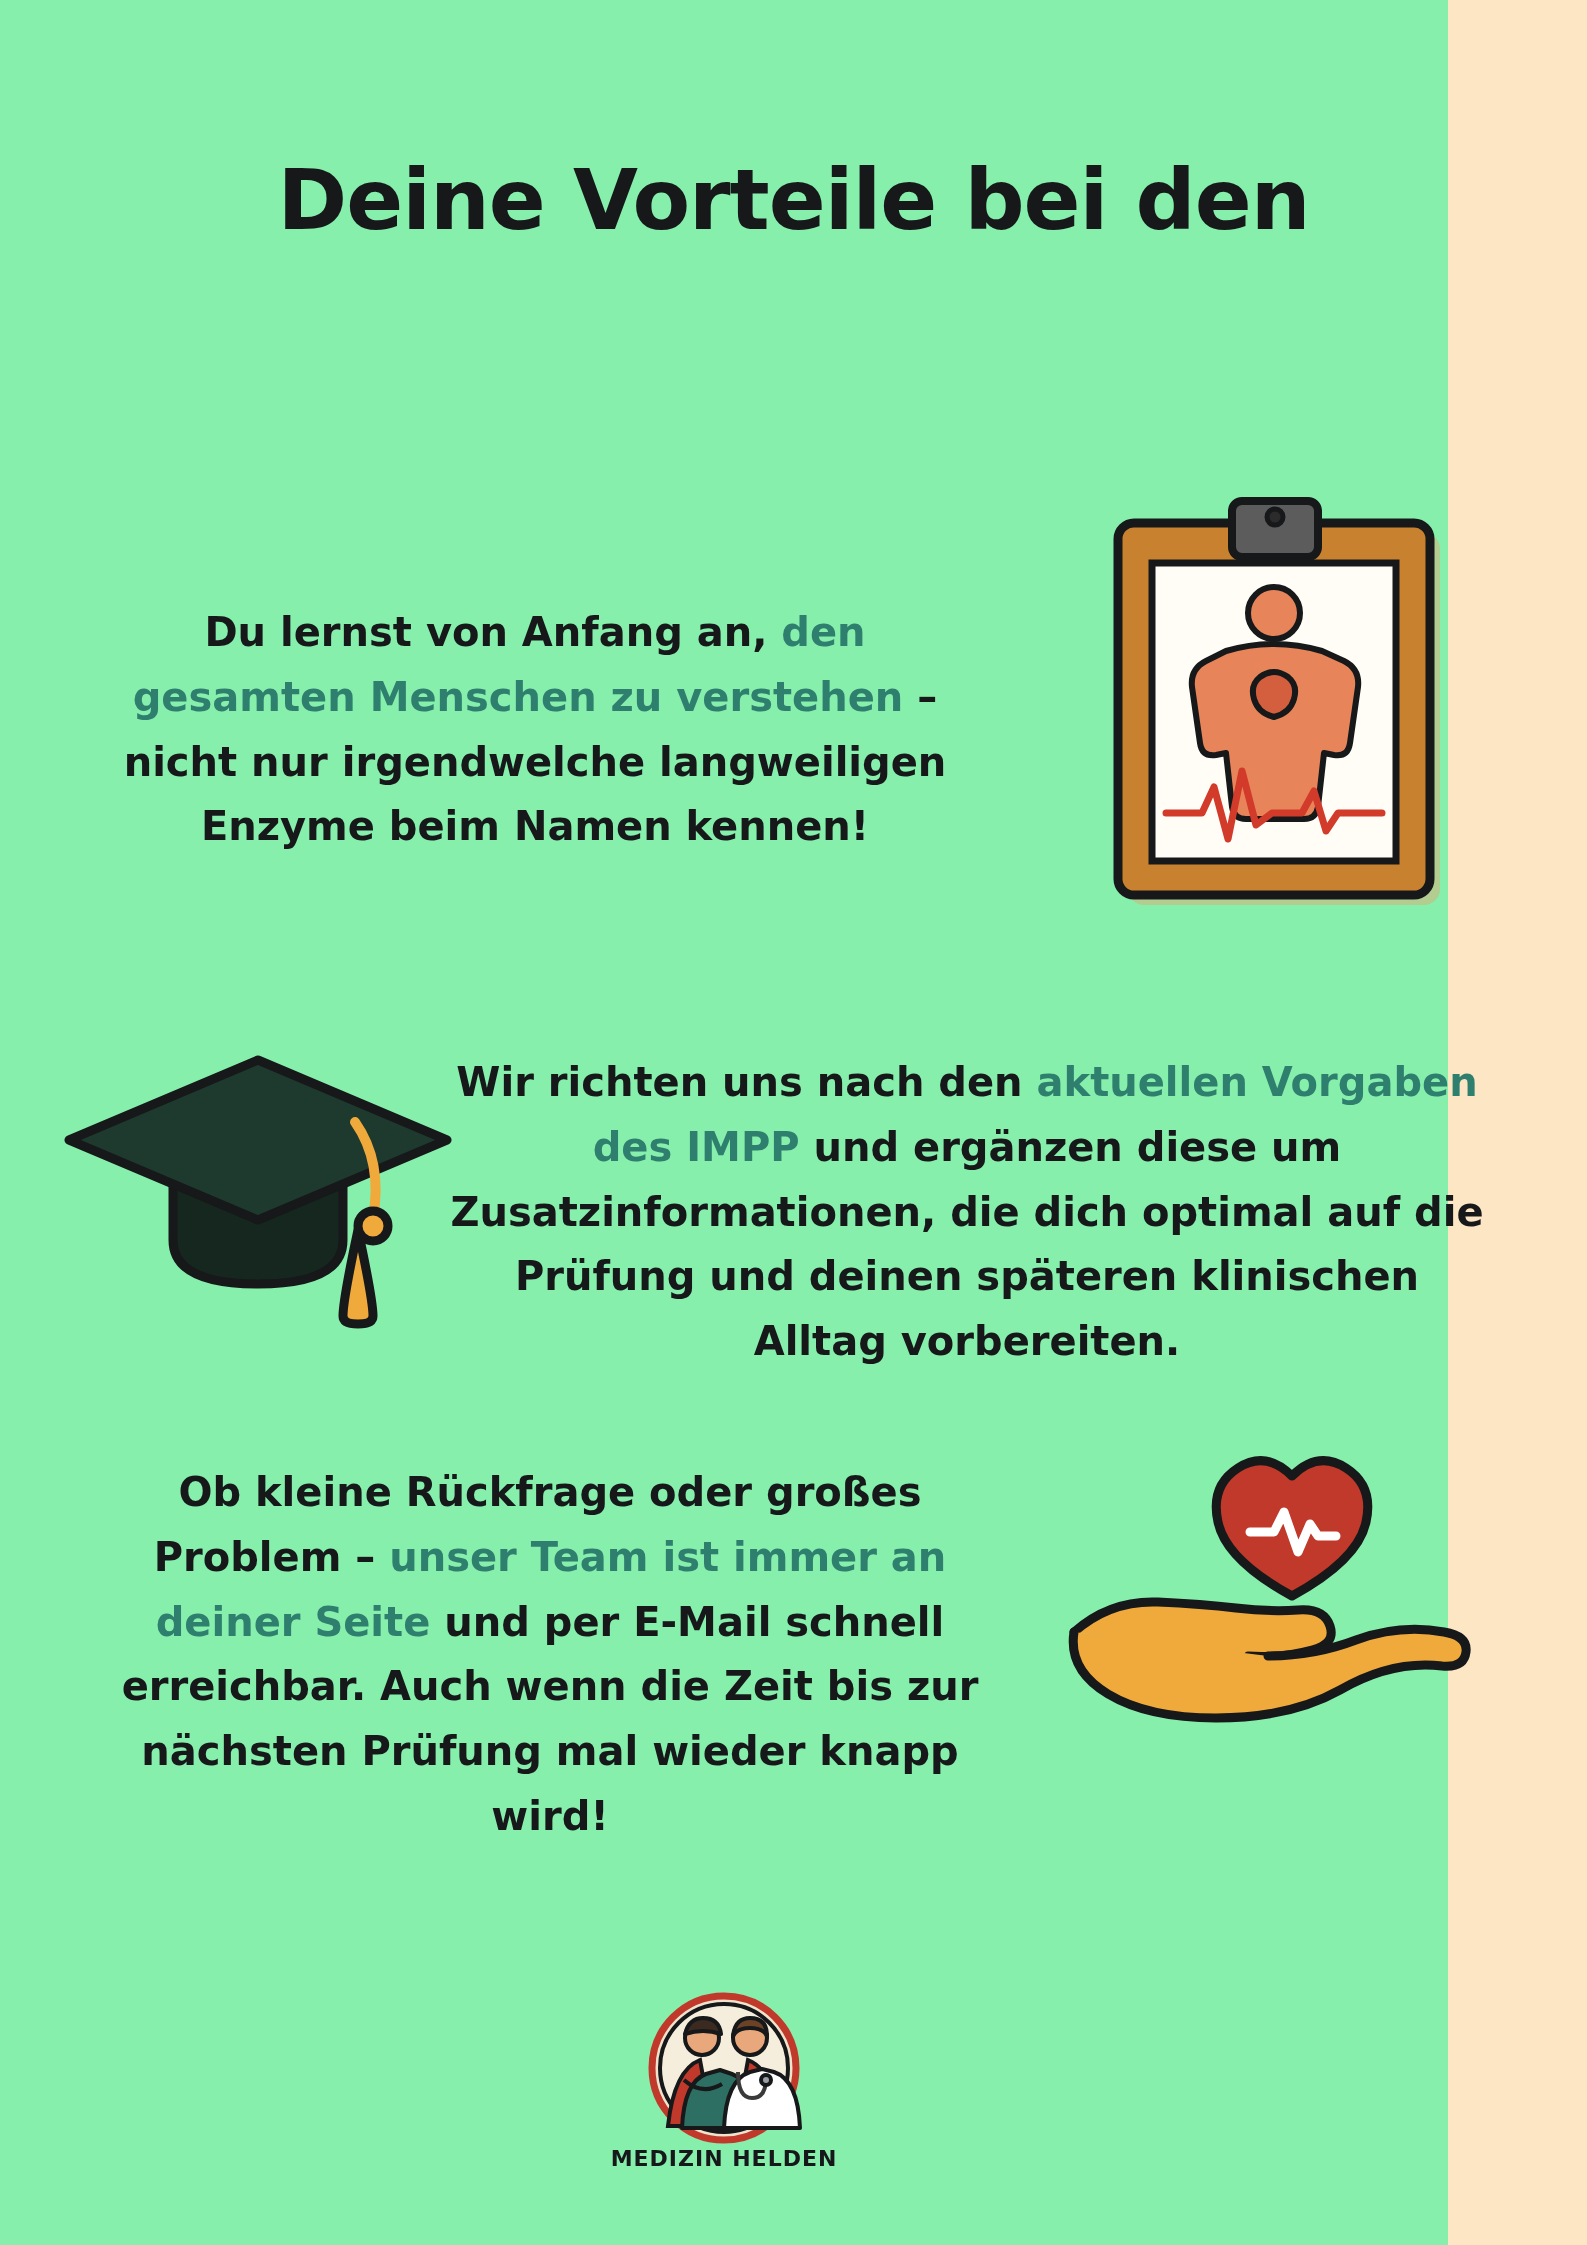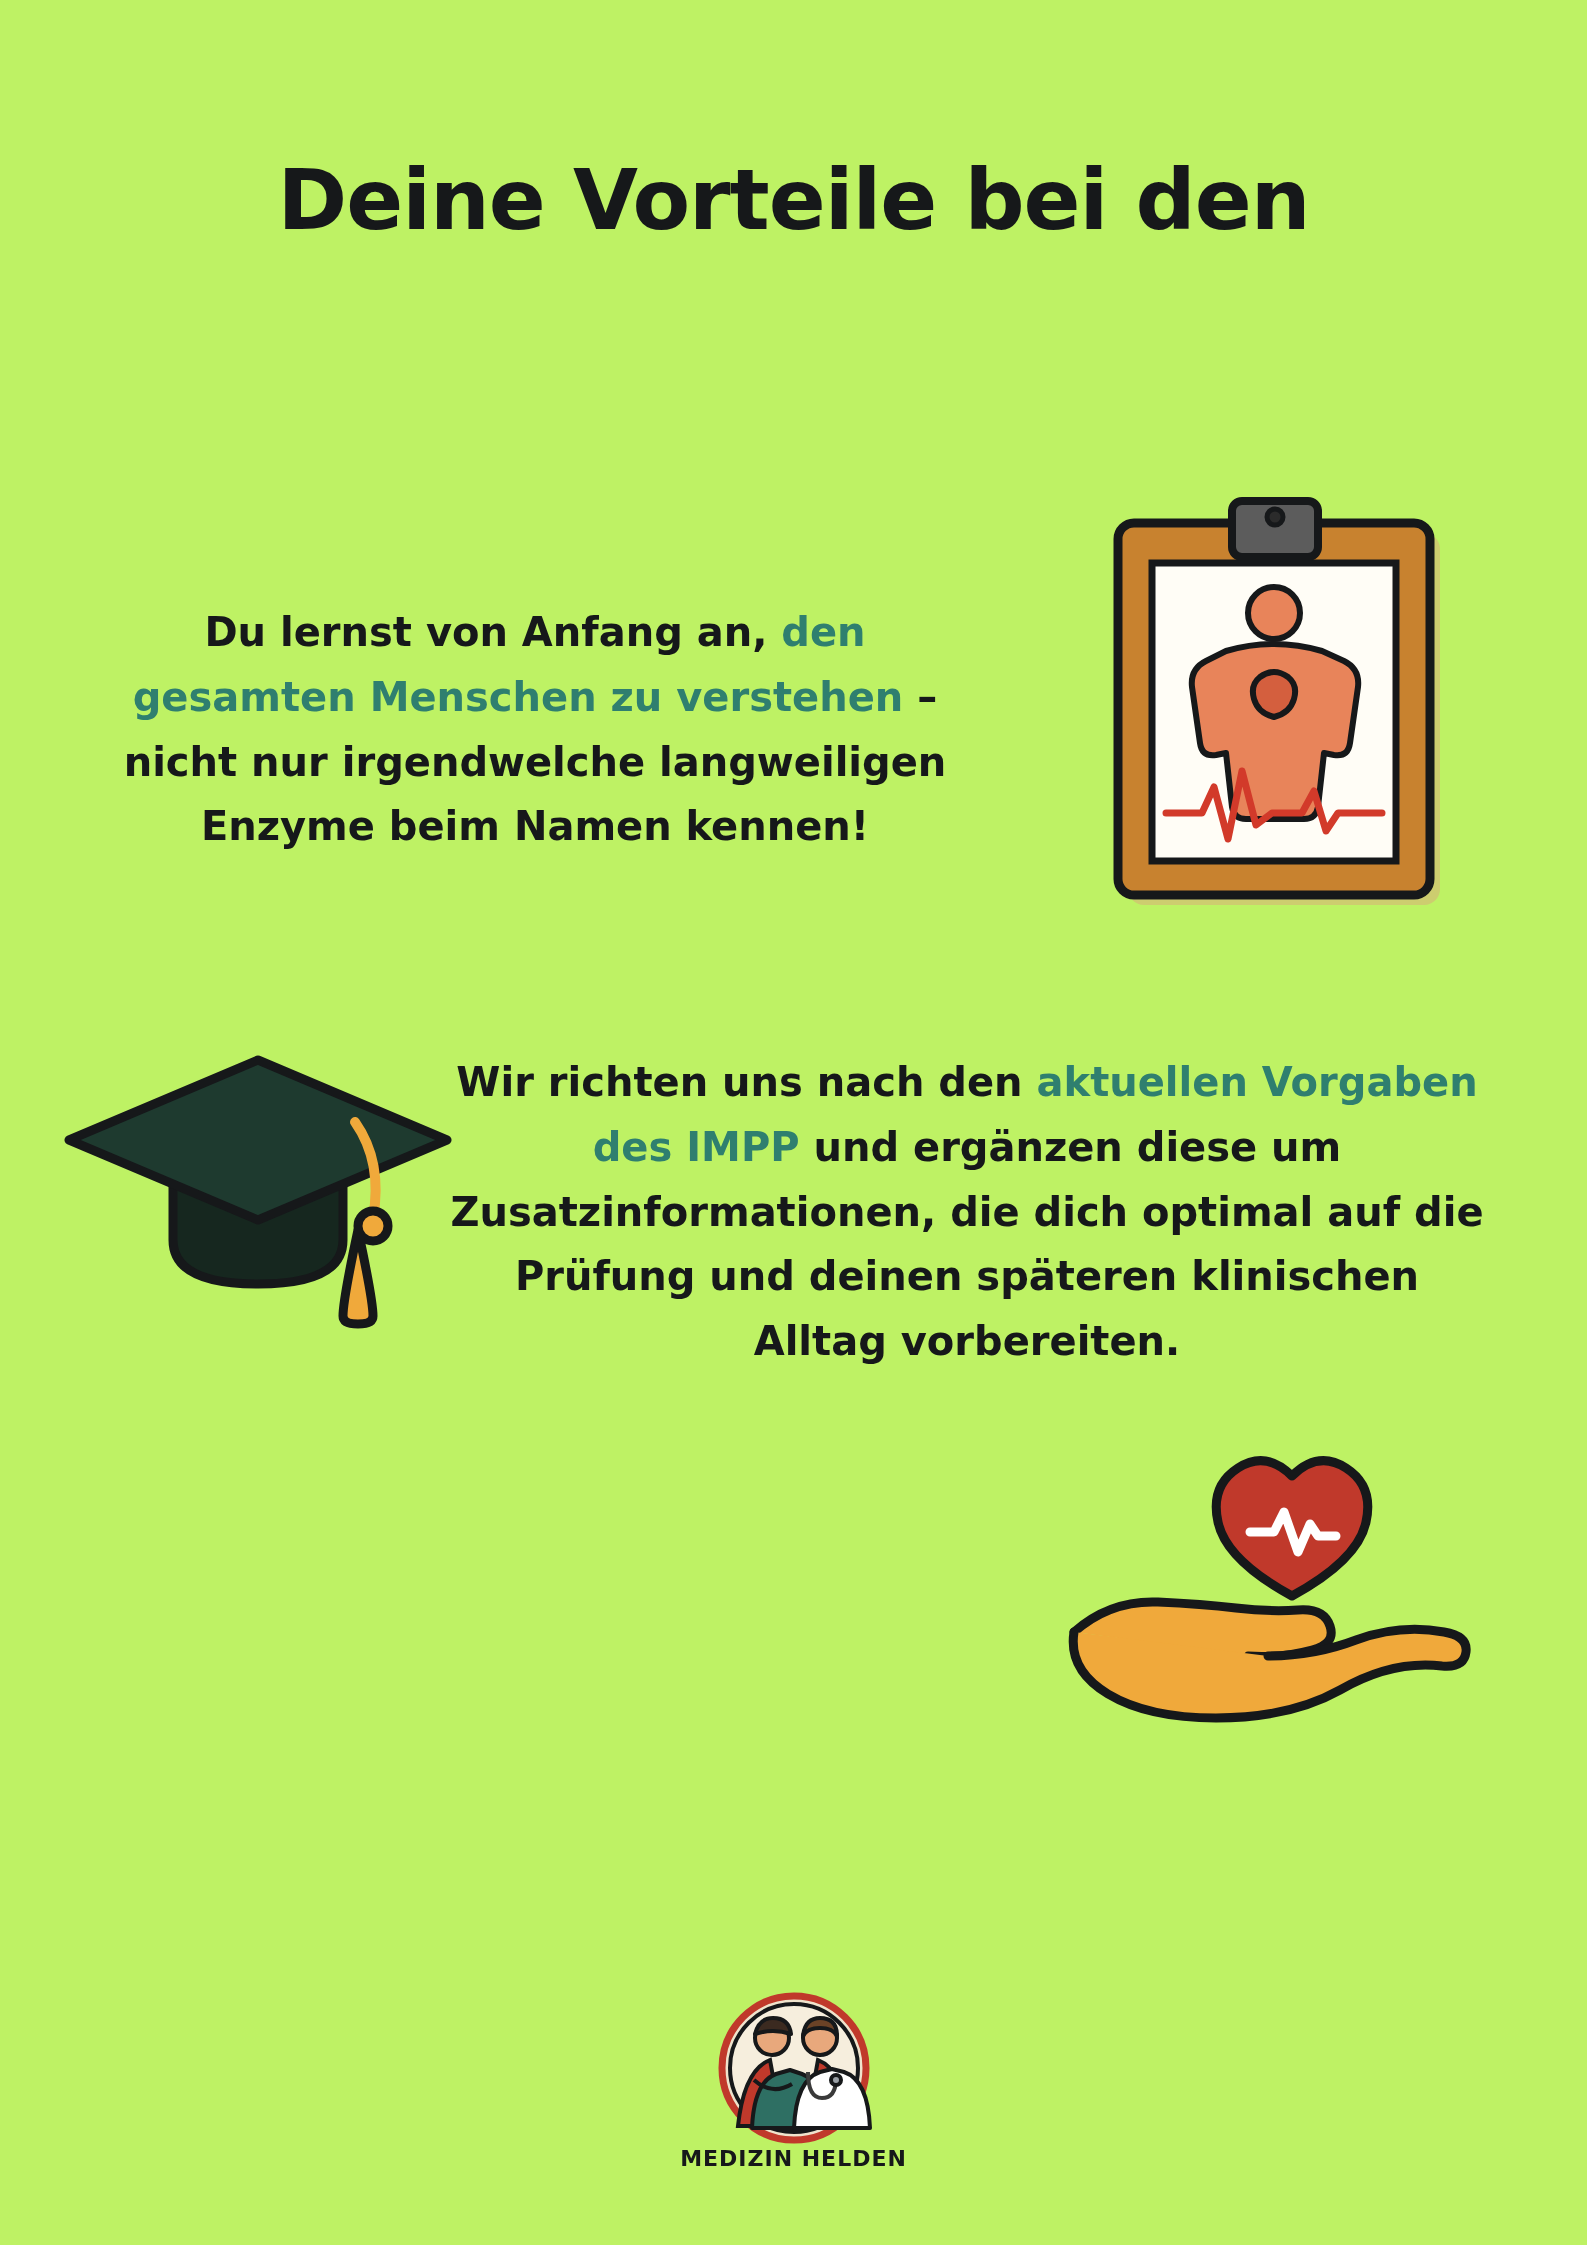--- a/index.html
+++ b/index.html
@@ -9,23 +9,23 @@
   body {
     width: 1587px;
     height: 2245px;
     background: #FDE6C4;
     font-family: "Liberation Sans", sans-serif;
     overflow: hidden;
     position: relative;
   }
   .page {
     position: relative;
-    width: 1587px;
+    width: 1448px;
     height: 2245px;
-    background: #bef264;
+    background: #86efac;
   }
 
   
   .heading {
     position: absolute;
     top: 140px;
     left: 0;
     width: 1587px;
     text-align: center;
     color: #16181a;
@@ -169,20 +169,23 @@
 
         <path d="M303 200 q15 70 15 86 q0 8 -15 8 q-15 0 -15 -8 q0 -16 15 -86 z" fill="#F0A93B"></path>
       </g>
     </svg>
   </div>
 
   <div class="block btext" id="block2-text">
     <span>Wir richten uns nach den </span><span class="hl">aktuellen Vorgaben des IMPP</span><span> und ergänzen diese um Zusatzinformationen, die dich optimal auf die Prüfung und deinen späteren klinischen Alltag vorbereiten.</span>
   </div>
 
+  <div class="block btext" id="block3-text">
+    <span>Ob kleine Rückfrage oder großes Problem – </span><span class="hl">unser Team ist immer an deiner Seite</span><span> und per E-Mail schnell erreichbar. Auch wenn die Zeit bis zur nächsten Prüfung mal wieder knapp wird!</span>
+  </div>
 
   <div class="block" id="block3-art">
     <svg width="420" height="330" viewBox="0 0 420 330" xmlns="http://www.w3.org/2000/svg">
 
       <g stroke="#16181a" stroke-width="9" stroke-linejoin="round" stroke-linecap="round">
         <path d="M232 36 q-26 -26 -54 -8 q-28 18 -20 54 q8 38 74 74 q66 -36 74 -74 q8 -36 -20 -54 q-28 -18 -54 8 z" fill="#C0392B"></path>
       </g>
       <polyline points="190,92 214,92 224,72 238,112 250,84 258,96 276,96" fill="none" stroke="#FFFFFF" stroke-width="9" stroke-linejoin="round" stroke-linecap="round"></polyline>
 
       <g stroke="#16181a" stroke-width="9" stroke-linejoin="round" stroke-linecap="round">

